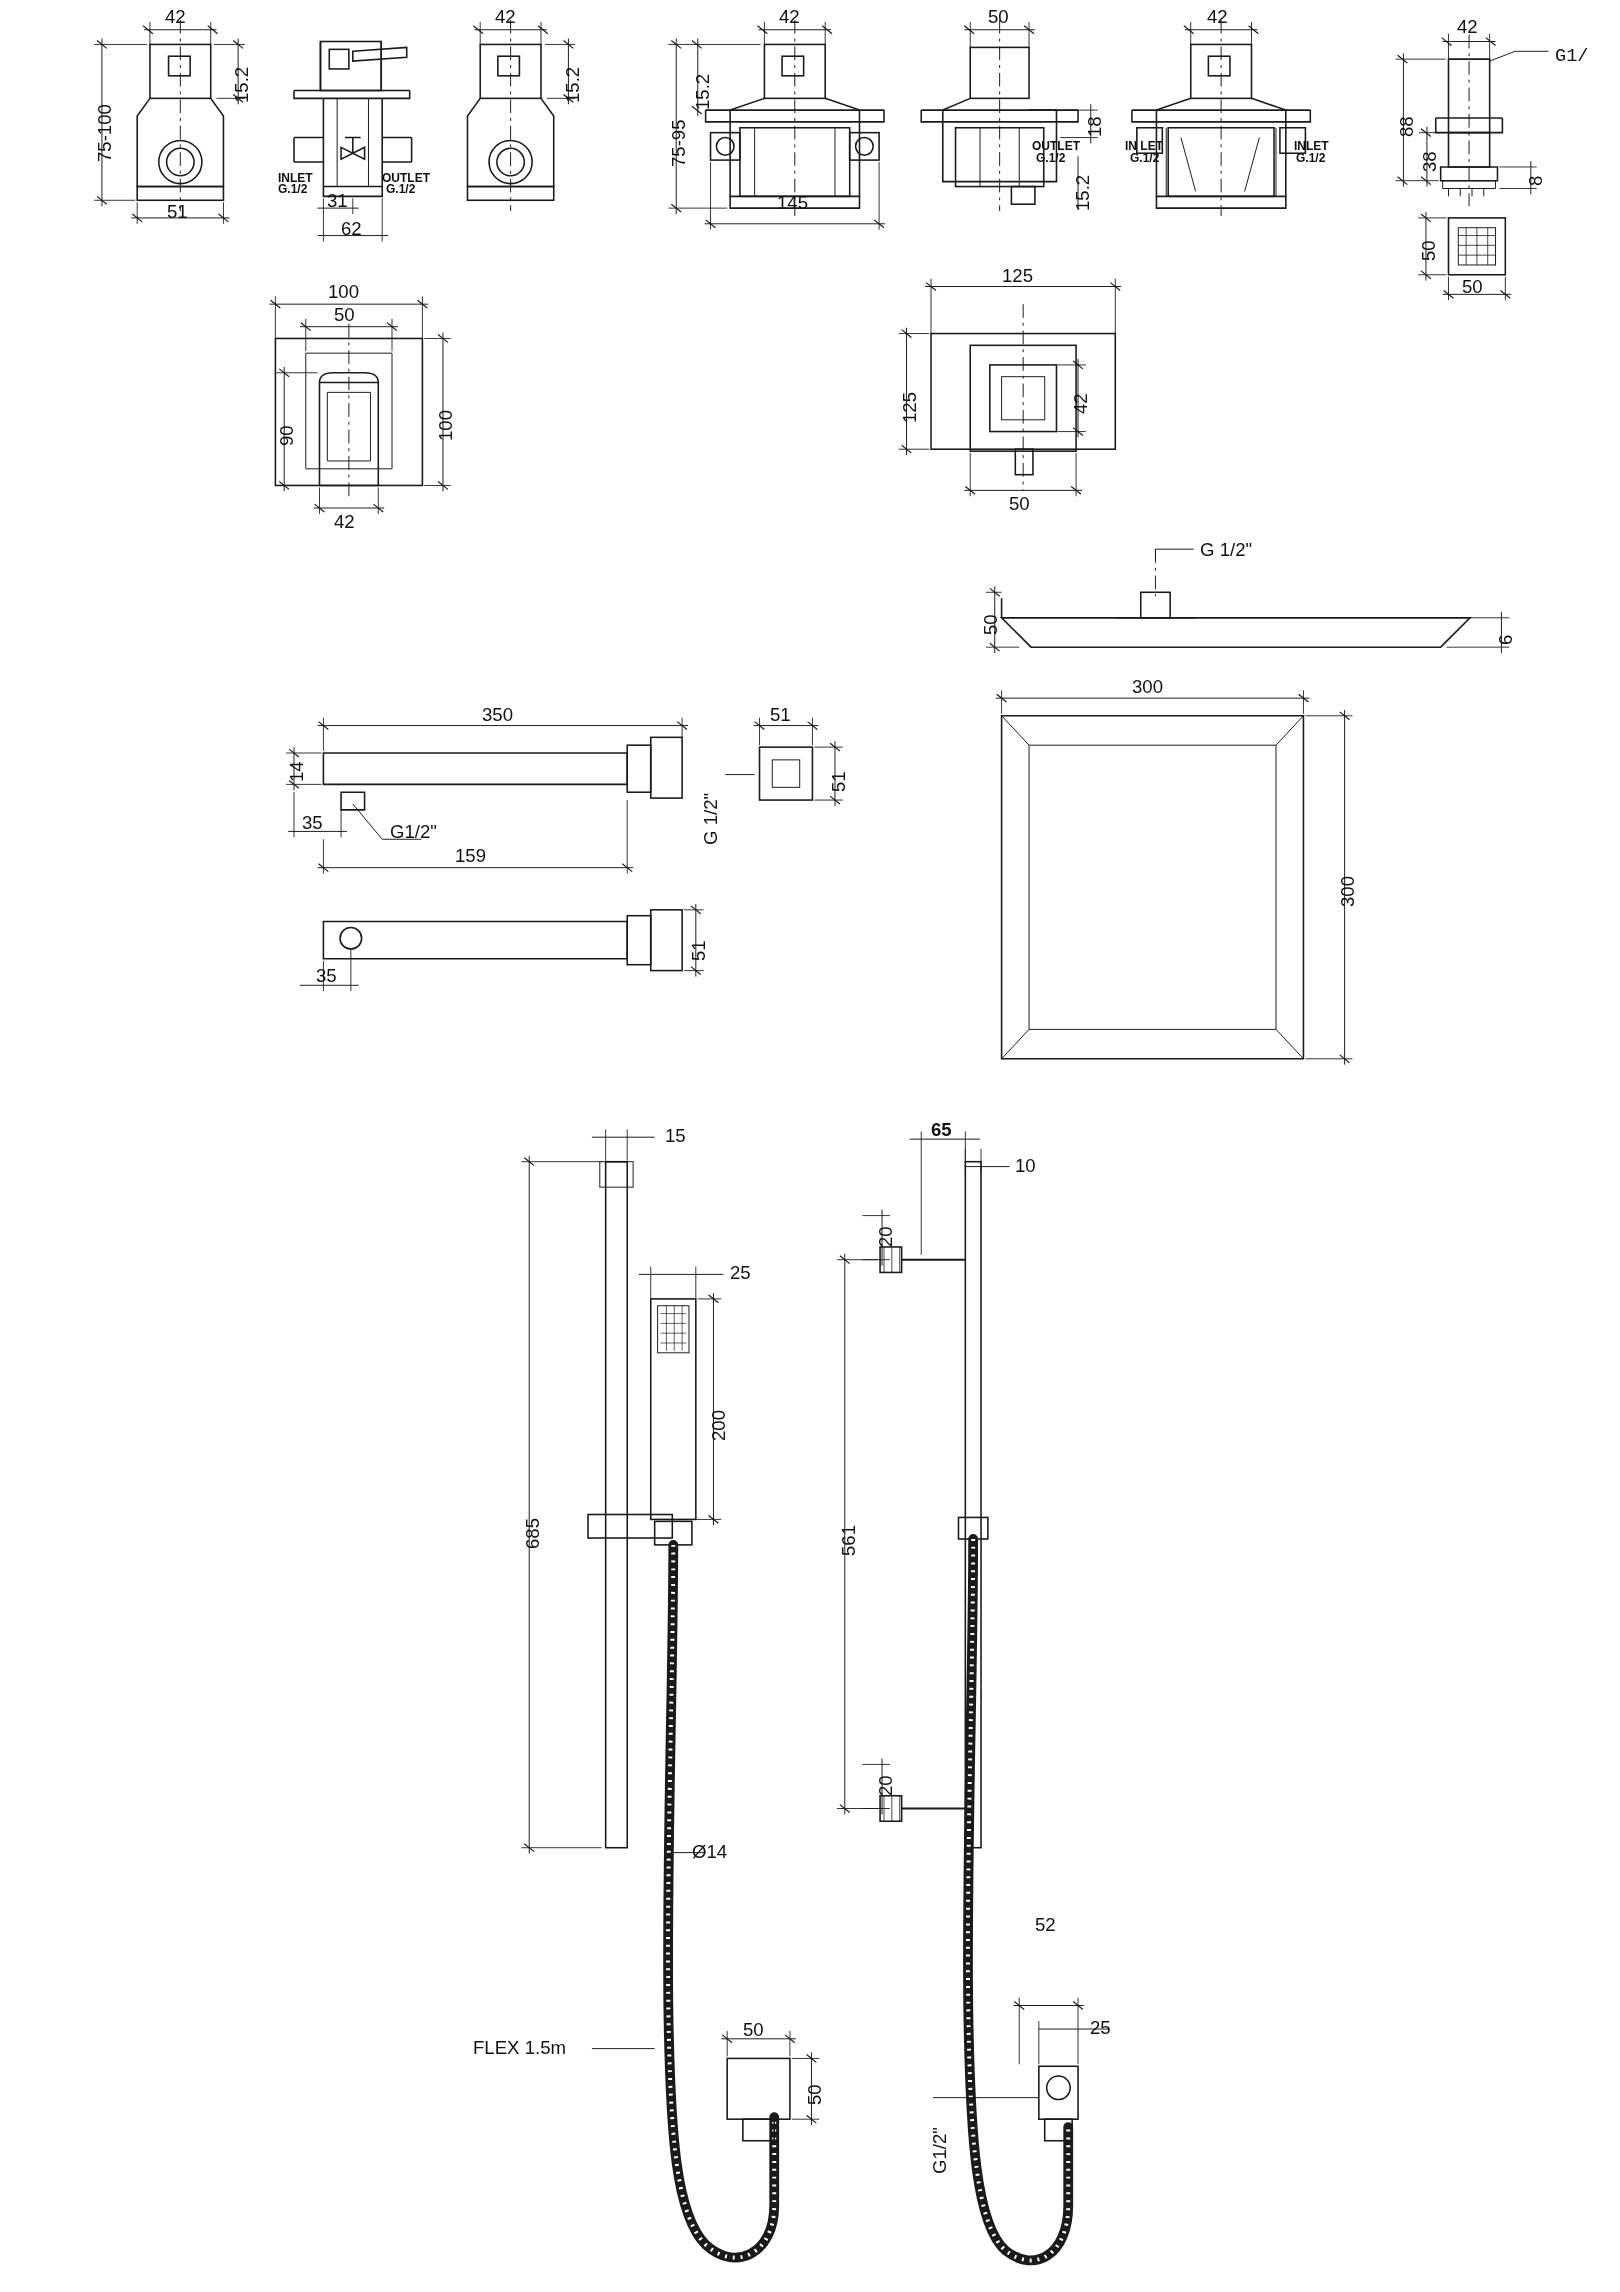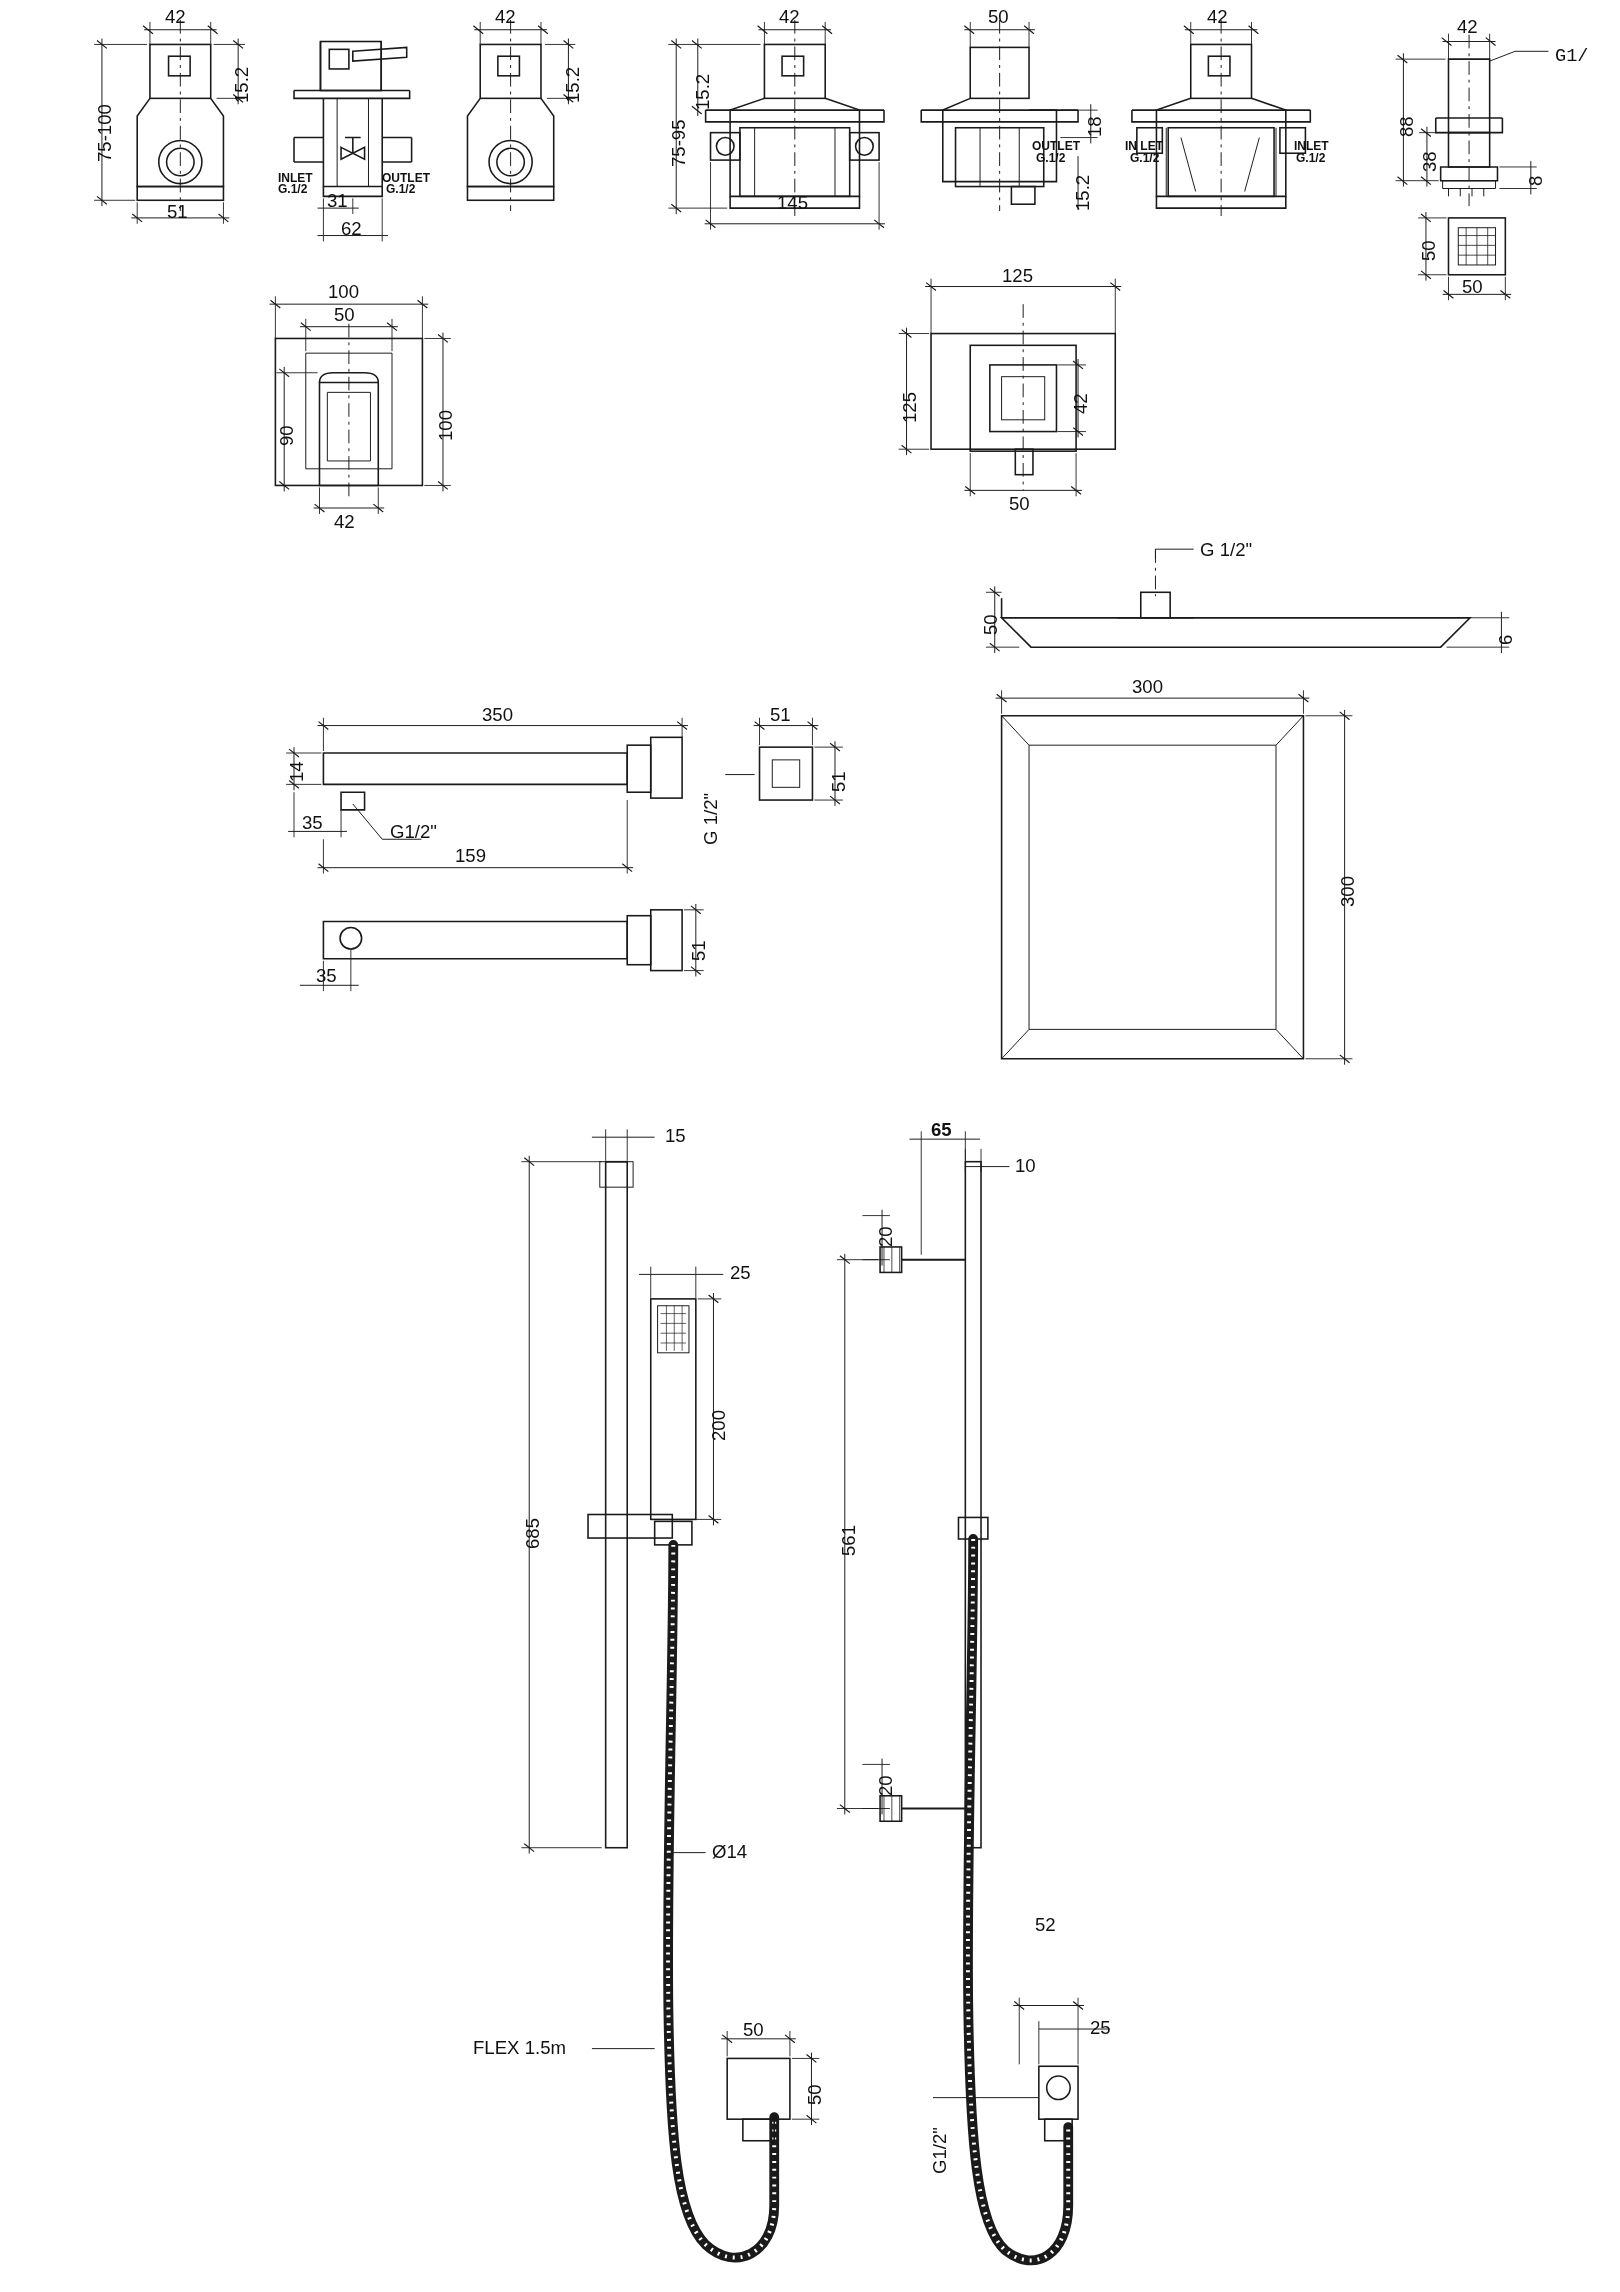--- a/index.html
+++ b/index.html
@@ -527,21 +527,21 @@
 <div class="lbl rot90" style="left:688px;top:961px;">51</div>
 <div class="lbl" style="left:316px;top:965px;">35</div>
 
 <div class="lbl" style="left:1132px;top:676px;">300</div>
 <div class="lbl rot90" style="left:1337px;top:907px;">300</div>
 
 <div class="lbl" style="left:665px;top:1125px;">15</div>
 <div class="lbl" style="left:730px;top:1262px;">25</div>
 <div class="lbl rot90" style="left:708px;top:1441px;">200</div>
 <div class="lbl rot90" style="left:522px;top:1549px;">685</div>
-<div class="lbl" style="left:712px;top:1841px;">Ø14</div>
+<div class="lbl" style="left:692px;top:1841px;">Ø14</div>
 <div class="lbl" style="left:473px;top:2037px;">FLEX 1.5m</div>
 <div class="lbl" style="left:743px;top:2019px;">50</div>
 <div class="lbl rot90" style="left:804px;top:2105px;">50</div>
 
 <div class="lbl" style="left:931px;top:1119px;font-weight:bold;">65</div>
 <div class="lbl" style="left:1015px;top:1155px;">10</div>
 <div class="lbl rot90" style="left:875px;top:1247px;">20</div>
 <div class="lbl rot90" style="left:838px;top:1556px;">561</div>
 <div class="lbl rot90" style="left:875px;top:1796px;">20</div>
 <div class="lbl" style="left:1035px;top:1914px;">52</div>

